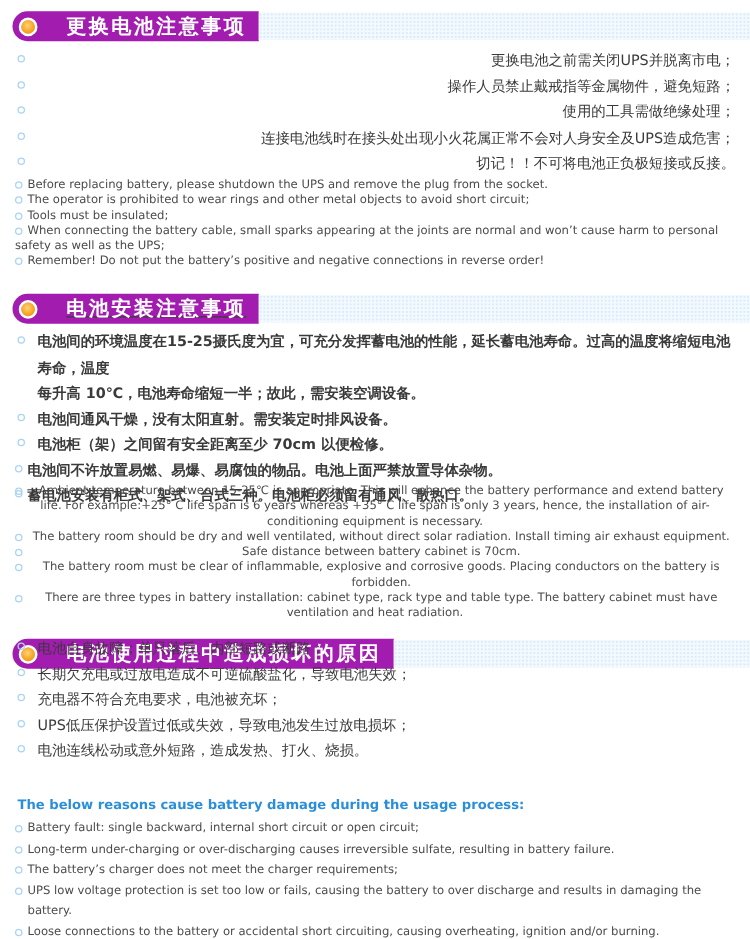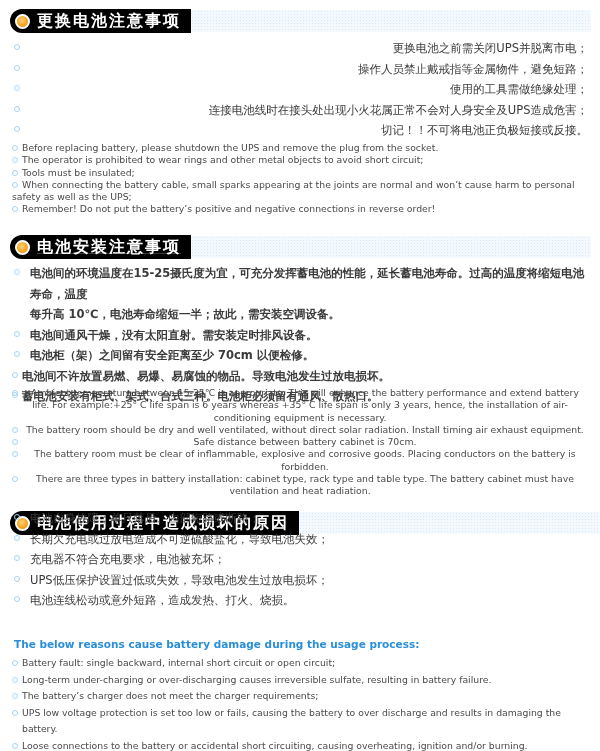--- a/index.html
+++ b/index.html
@@ -1,20 +1,20 @@
 <!DOCTYPE html>
 <html><head>
 <meta charset="utf-8">
 <style>
   html, body { margin:0; padding:0; background:#ffffff; }
   body { width:600px; height:751px; overflow:hidden; position:relative;
          font-family:"DejaVu Sans", "Liberation Sans", sans-serif; color:#3a3a3a; }
   .section-header { position:absolute; left:10px; height:24px; display:flex; align-items:center; }
-  .badge { height:24px; background:#000000; border-radius:12px 0 0 12px; display:flex; align-items:center;
-           padding:0 10px 0 5px; box-sizing:border-box; }
+  .badge { height:24px; background:#a21caf; border-radius:12px 0 0 12px; display:flex; align-items:center;
+           padding:0 10px 0 5px; box-sizing:border-box;gap:16px; }
   .badge-icon { width:15px; height:15px; border-radius:50%; background:radial-gradient(circle at 45% 40%, #ffd27a 0%, #f5a623 55%, #e58a12 100%);
                 border:2px solid #ffffff; box-sizing:border-box; margin-right:7px; flex:none; }
   .badge-text { color:#ffffff; font-size:16px; font-weight:bold; letter-spacing:2px; white-space:nowrap; }
   .dotband { height:22px; background-color:#f3f9fe;
              background-image:radial-gradient(#d8ebf9 0.9px, transparent 1px);
              background-size:3px 3px; }
   .cn-list, .en-list { position:absolute; left:12px; right:12px; margin:0; padding:0; list-style:none; }
   .cn-item { font-size:11.5px; line-height:20.5px; padding-left:18px; position:relative; color:#3a3a3a; }
   .cn-item .bullet { position:absolute; left:2px; top:6px; }
   .en-item { font-size:9.3px; line-height:12.3px; padding-left:10px; position:relative; color:#4a4a4a; }
@@ -54,21 +54,21 @@
     <span class="badge-icon"></span>
     <span class="badge-text">电池安装注意事项</span>
   </div>
   <div class="dotband" style="width:400px;"></div>
 </div>
 <ul class="cn-list" style="top:263px;font-weight:bold;">
   <li class="cn-item"><span class="bullet"></span><span>电池间的环境温度在15-25摄氏度为宜，可充分发挥蓄电池的性能，延长蓄电池寿命。过高的温度将缩短电池寿命，温度</span></li>
   <li class="cn-item"><span>每升高 10℃，电池寿命缩短一半；故此，需安装空调设备。</span></li>
   <li class="cn-item"><span class="bullet"></span><span>电池间通风干燥，没有太阳直射。需安装定时排风设备。</span></li>
   <li class="cn-item"><span class="bullet"></span><span>电池柜（架）之间留有安全距离至少 70cm 以便检修。</span></li>
-  <li class="cn-item" style="padding-left:10px;"><span class="bullet" style="left:0;"></span><span>电池间不许放置易燃、易爆、易腐蚀的物品。导致电池发生过放电损坏。</span></li>
+  <li class="cn-item" style="padding-left:10px;"><span class="bullet" style="left:0;"></span><span>电池间不许放置易燃、易爆、易腐蚀的物品。电池上面严禁放置导体杂物。</span></li>
   <li class="cn-item" style="padding-left:10px;"><span class="bullet" style="left:0;"></span><span>蓄电池安装有柜式、架式、台式三种。电池柜必须留有通风、散热口。</span></li>
 </ul>
 <ul class="en-list" style="top:387px;text-align:center;">
   <li class="en-item wrap"><span class="bullet"></span><span>Ambient temperature between 15-25℃ is appropriate. This will enhance the battery performance and extend battery life. For example:+25° C life span is 6 years whereas +35° C life span is only 3 years, hence, the installation of air-conditioning equipment is necessary.</span></li>
   <li class="en-item"><span class="bullet"></span><span>The battery room should be dry and well ventilated, without direct solar radiation. Install timing air exhaust equipment.</span></li>
   <li class="en-item"><span class="bullet"></span><span>Safe distance between battery cabinet is 70cm.</span></li>
   <li class="en-item"><span class="bullet"></span><span>The battery room must be clear of inflammable, explosive and corrosive goods. Placing conductors on the battery is forbidden.</span></li>
   <li class="en-item wrap"><span class="bullet"></span><span>There are three types in battery installation: cabinet type, rack type and table type. The battery cabinet must have ventilation and heat radiation.</span></li>
 </ul>
 

